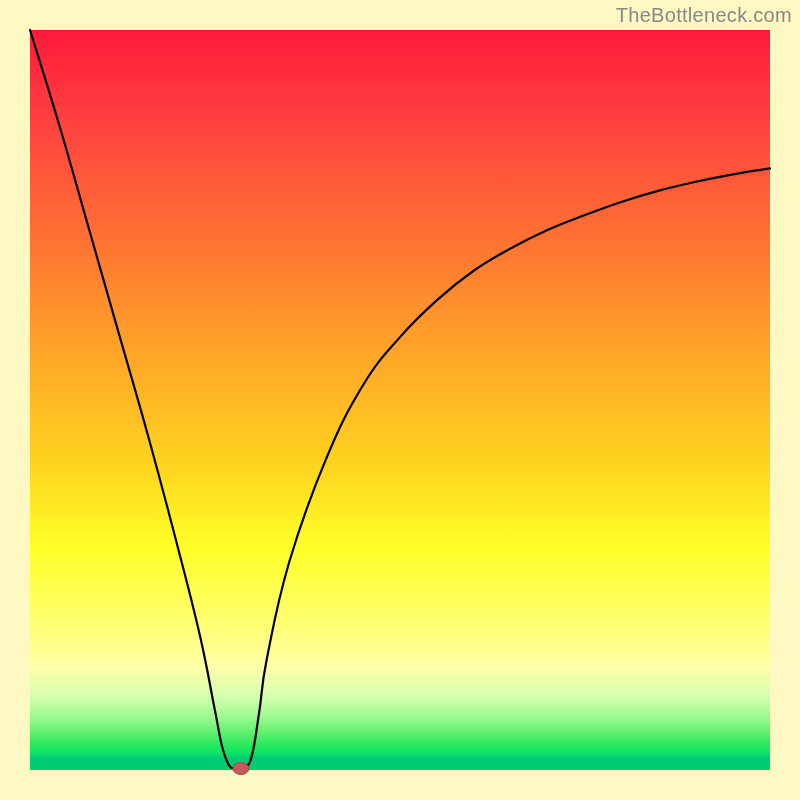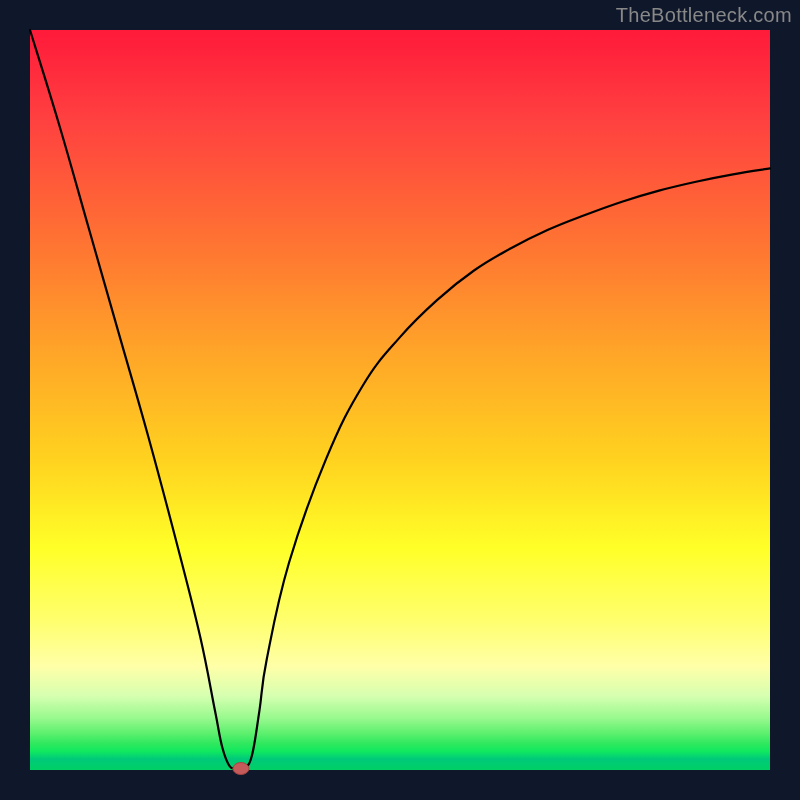--- a/index.html
+++ b/index.html
@@ -10,21 +10,21 @@
     background: #000;
     overflow: hidden;
     font-family: Arial, Helvetica, sans-serif;
   }
   .frame {
     position: absolute;
     top: 0;
     left: 0;
     width: 800px;
     height: 800px;
-    background: #0f172a;
+    background: #fef9c3;
   }
   .plot-area {
     position: absolute;
     top: 30px;
     left: 30px;
     width: 740px;
     height: 740px;
     background: linear-gradient(
       to bottom,
       #ff1a3a 0%,

